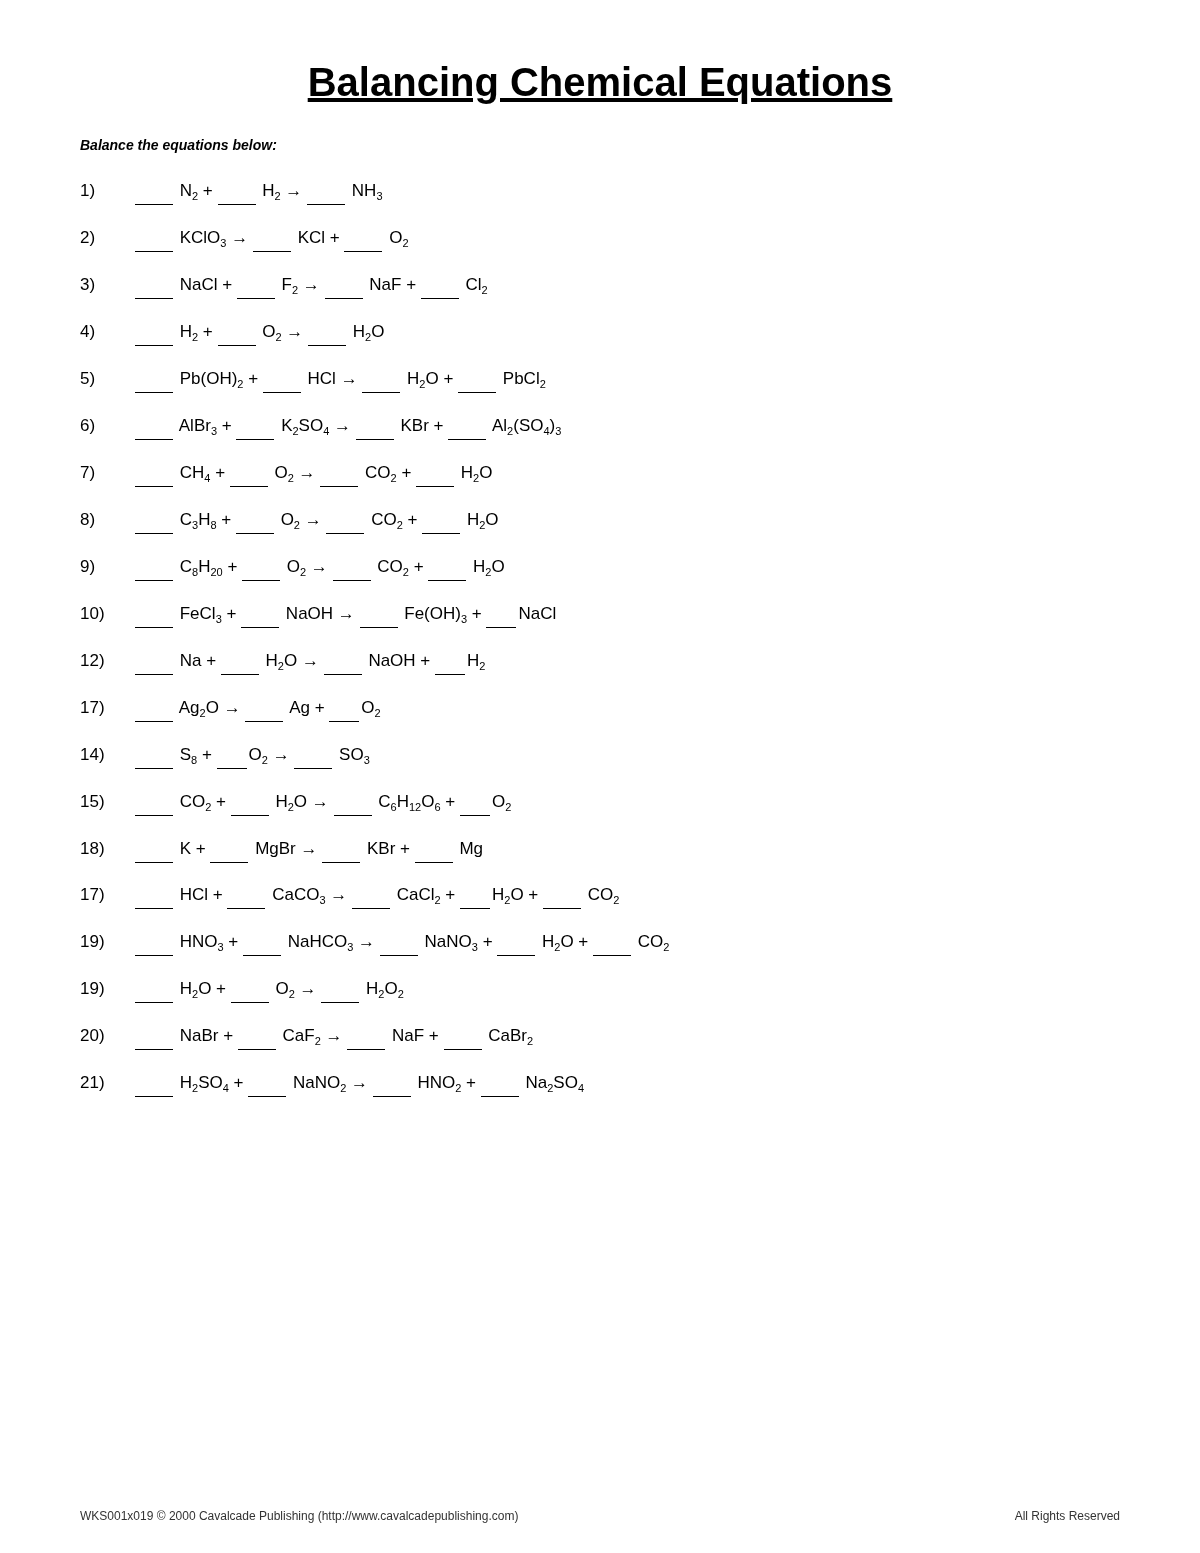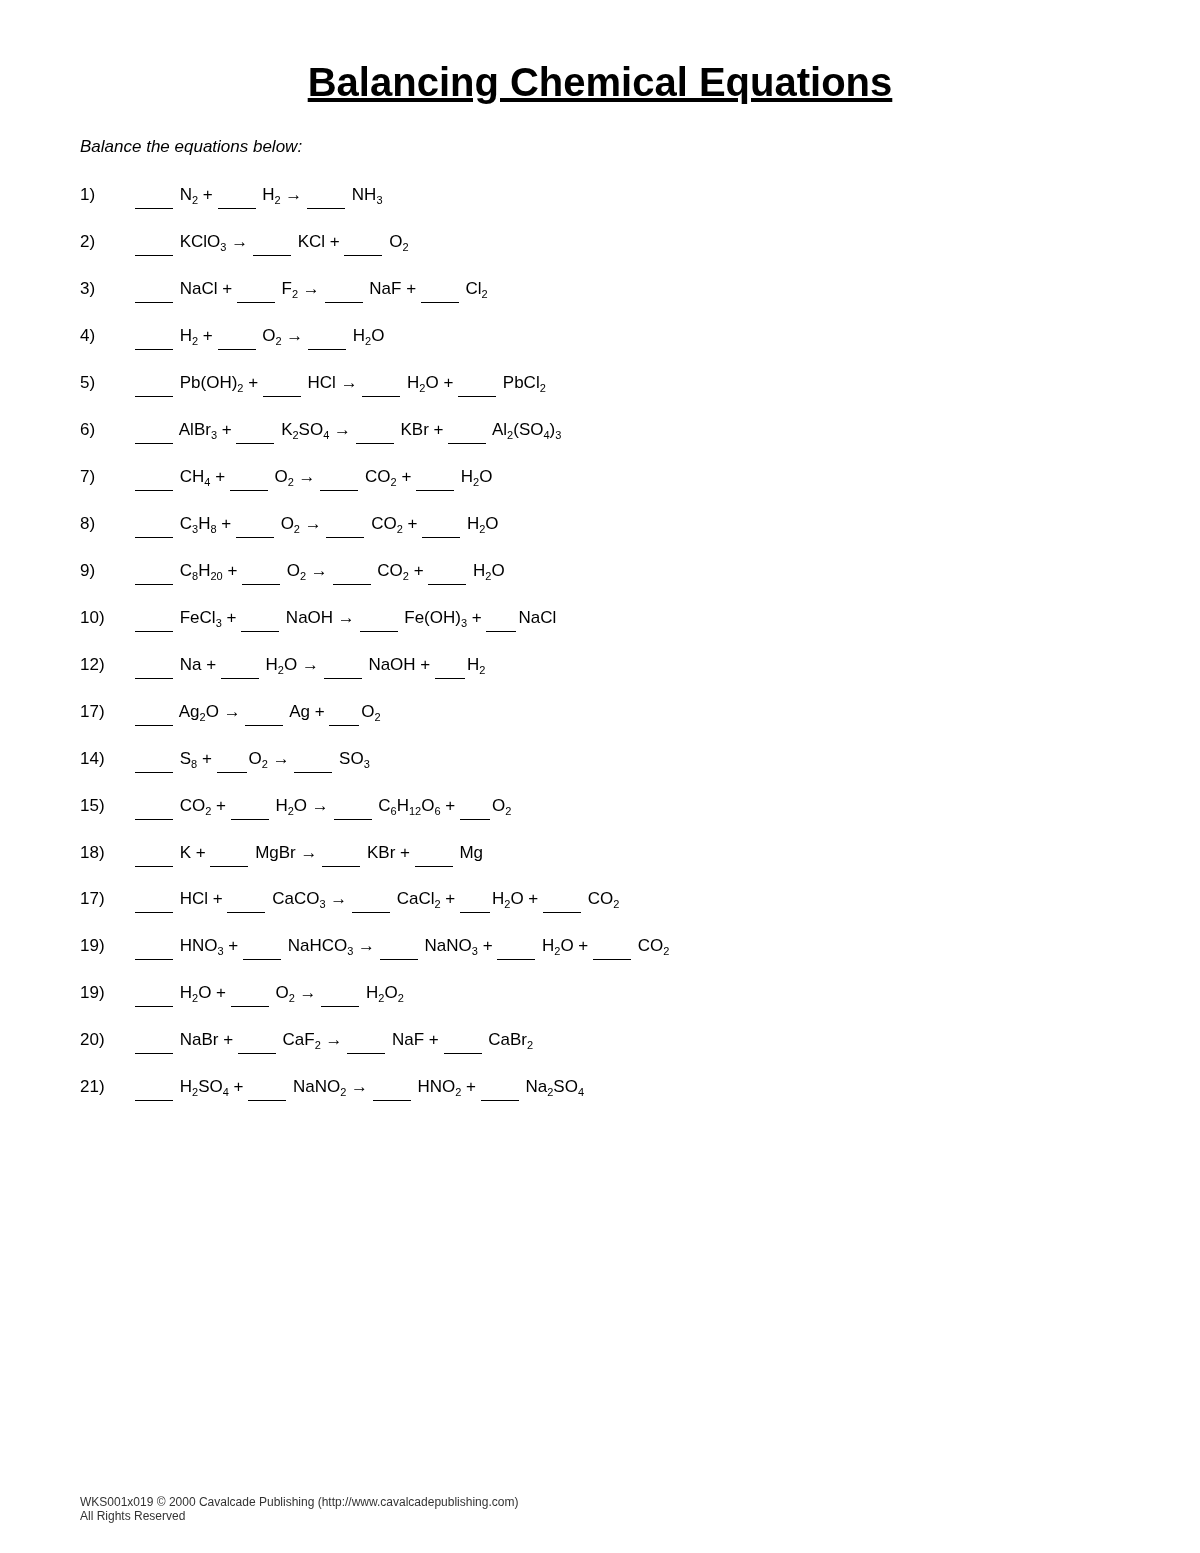--- a/index.html
+++ b/index.html
@@ -22,22 +22,23 @@
       text-align: center;
       font-size: 40px;
       font-weight: bold;
       text-decoration: underline;
       margin-bottom: 32px;
       font-family: Arial, sans-serif;
     }
 
     .subtitle {
       font-style: italic;
-      font-size: 17px;
+      font-size: 14px;
       margin-bottom: 24px;
+      font-weight: bold;
     }
 
     .equations-list {
       list-style: none;
     }
 
     .equation-item {
       display: flex;
       align-items: baseline;
       margin-bottom: 18px;
@@ -81,21 +82,20 @@
 
     .footer {
       position: absolute;
       bottom: 30px;
       left: 80px;
       right: 80px;
       display: flex;
       justify-content: space-between;
       font-size: 12px;
       color: #333;
-      flex-direction: column;
     }
   </style>
 </head>
 <body>
 
 <h1 class="page-title">Balancing Chemical Equations</h1>
 
 <p class="subtitle">Balance the equations below:</p>
 
 <ol class="equations-list">

